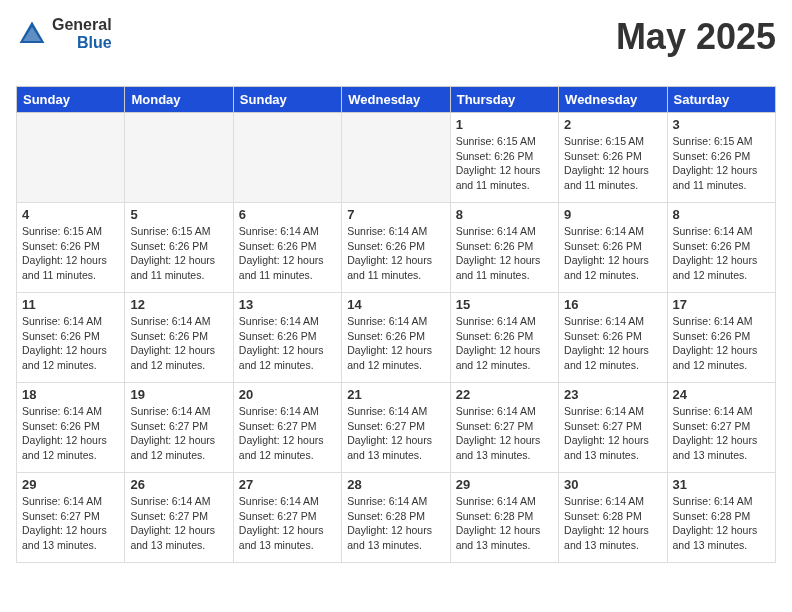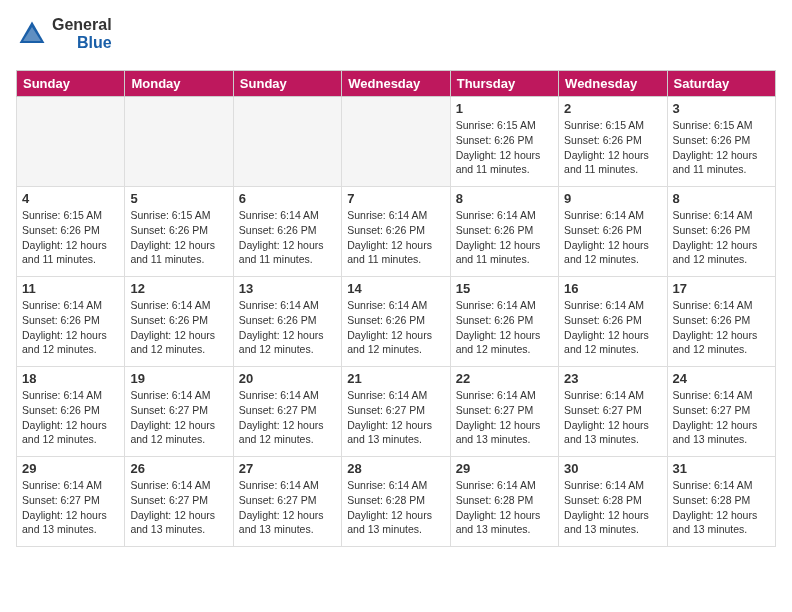--- a/index.html
+++ b/index.html
@@ -7,21 +7,21 @@
       font-family: Arial, sans-serif;
       background: #fff;
       width: 792px;
       min-height: 612px;
       padding: 16px;
     }
     .header {
       display: flex;
       justify-content: space-between;
       align-items: flex-start;
-      margin-bottom: 19px;
+      margin-bottom: 28px;
       gap: 48px;
     }
     .logo {
       display: flex;
       align-items: center;
       gap: 4px;
     }
     .logo-text {
       display: flex;
       flex-direction: column;
@@ -54,21 +54,21 @@
       font-size: 16px;
       color: #555;
       font-weight: normal;
     }
     table {
       width: 100%;
       border-collapse: collapse;
       table-layout: fixed;
     }
     .day-header {
-      background: #be185d;
+      background: #1d4ed8;
       color: #fff;
       text-align: left;
       padding: 5px 6px;
       font-size: 13px;
       font-weight: bold;
       border: 1px solid #ccc;
     }
     .cal-cell {
       vertical-align: top;
       border: 1px solid #ddd;
@@ -100,20 +100,21 @@
     <svg class="logo-icon" viewBox="0 0 36 36">
       <polygon points="18,4 32,28 4,28" fill="#1a5fa8"></polygon>
       <polygon points="18,10 28,26 8,26" fill="#fff" opacity="0.3"></polygon>
     </svg>
     <div class="logo-text">
       <span class="logo-general">General</span>
       <span class="logo-blue">Blue</span>
     </div>
   </div>
   <div class="title-block">
+    <h1>May 2025</h1>
   </div>
 </div>
 
 <table>
   <thead>
     <tr>
     <th class="day-header">Sunday</th>
         <th class="day-header">Monday</th>
         <th class="day-header">Sunday</th>
         <th class="day-header">Wednesday</th>

